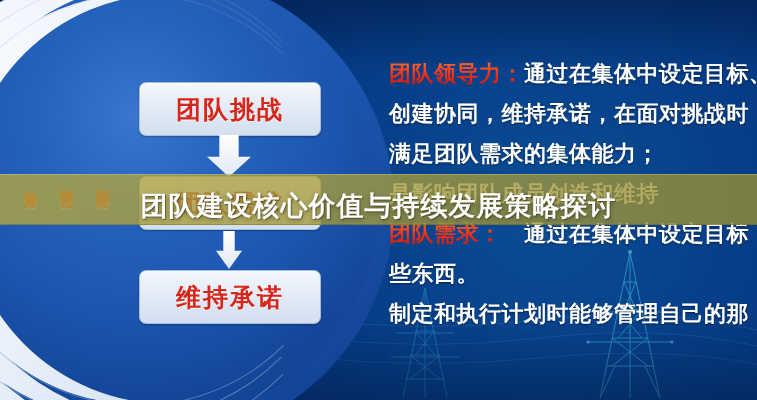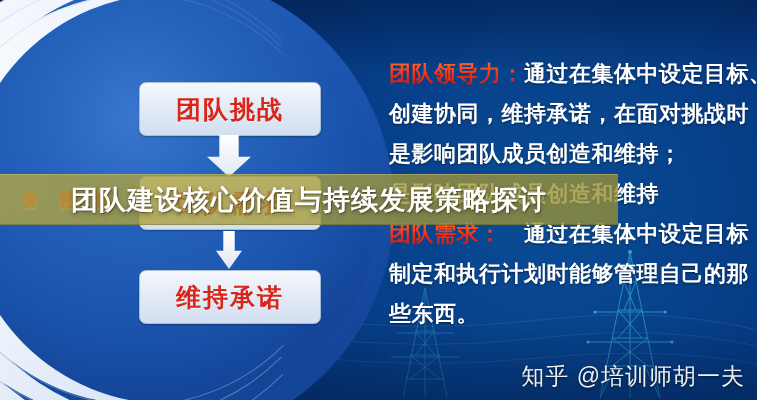--- a/index.html
+++ b/index.html
@@ -196,25 +196,25 @@
     color: rgba(255,255,255,.93);
     letter-spacing: 1px;
     text-shadow: 0 1px 3px rgba(0,0,0,.55);
   }
 
   
   .banner {
     position: absolute;
     left: 0;
     top: 174px;
-    width: 618px;
+    width: 757px;
     height: 49px;
     background: linear-gradient(to right, rgba(176,166,68,.82) 0%, rgba(168,158,62,.80) 35%, rgba(160,150,58,.78) 70%, rgba(150,142,54,.80) 100%);
     display: flex;
-    align-items: center;
+    align-items: flex-end;
     justify-content: center;
     border-top: 1px solid rgba(222,214,140,.35);
     border-bottom: 1px solid rgba(60,54,14,.25);
   }
   .banner-text {
     font-size: 27px;
     font-weight: 700;
     color: #ffffff;
     letter-spacing: 1px;
     white-space: nowrap;
@@ -302,35 +302,34 @@
   </div>
 
   <div class="copy">
     <div class="cline">
       <span class="kw">团队领导力</span><span class="kw">：</span><span>通过在集体中设定目标、</span>
     </div>
     <div class="cline">
       <span>创建协同，维持承诺，在面对挑战时，</span>
     </div>
     <div class="cline">
-      <span>是影响团队成员创造和维持；</span>
+      <span>满足团队需求的集体能力；</span>
     </div>
     <div class="cline">
       <span>是影响团队成员创造和维持</span>
     </div>
     <div class="cline">
       <span class="kw">团队需求</span><span class="kw">：</span><span>　通过在集体中设定目标</span>
     </div>
     <div class="cline">
+      <span>些东西。</span>
+    </div>
+    <div class="cline">
       <span>制定和执行计划时能够管理自己的那</span>
     </div>
-    <div class="cline">
-      <span>些东西。</span>
-    </div>
-  </div>
-
-  <div class="watermark">知乎 @培训师胡一夫</div>
+  </div>
+
 
   <div class="banner">
     <div class="banner-text">团队建设核心价值与持续发展策略探讨</div>
   </div>
 
 </div>
 
 </body></html>

